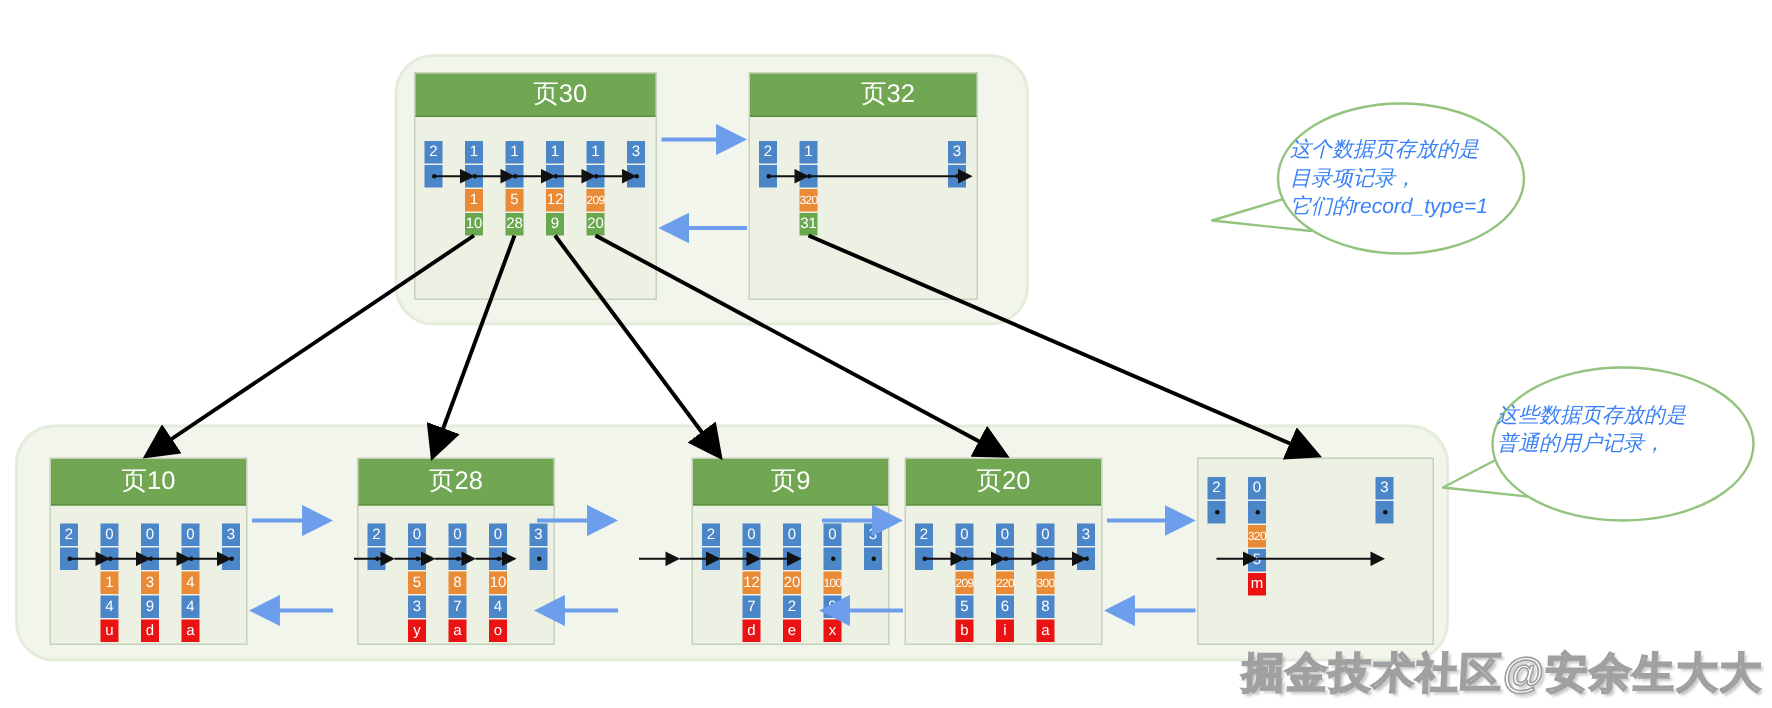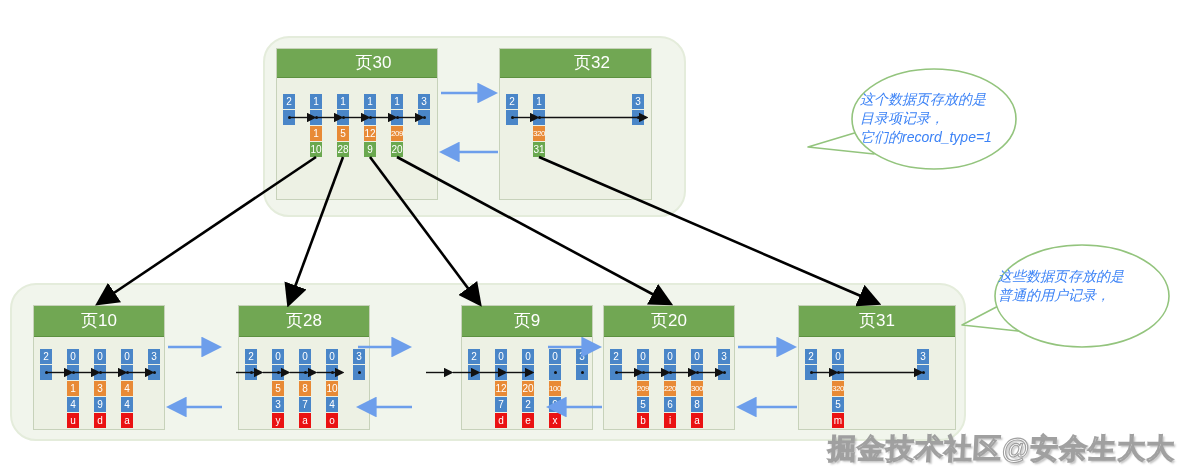--- a/index.html
+++ b/index.html
@@ -244,21 +244,20 @@
           <div class="cell c2">8</div>
           <div class="cell c3">a</div>
         </div>
         <div class="col">
           <div class="cell val">3</div>
           <div class="cell dotc"></div>
         </div>
       </div>
   </div>
   <div class="page lvl-leaf" id="p31" style="left:798px;top:305px;width:158px;">
-    <div class="page-header">页31</div>
     <div class="records" style="padding-right:26px;">
         <div class="col">
           <div class="cell val">2</div>
           <div class="cell dotc"></div>
         </div>
         <div class="col">
           <div class="cell val">0</div>
           <div class="cell dotc"></div>
           <div class="cell key small">320</div>
           <div class="cell c2">5</div>

